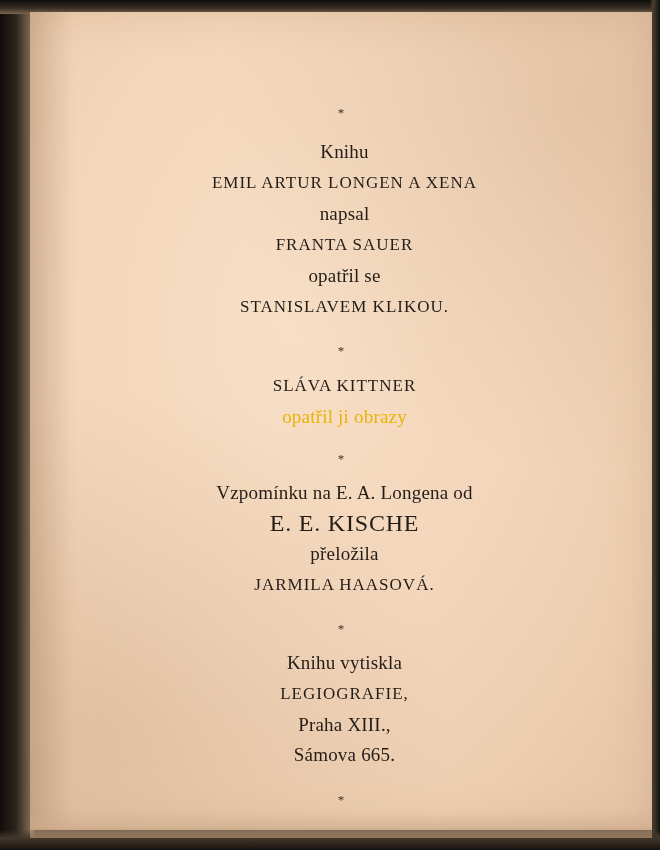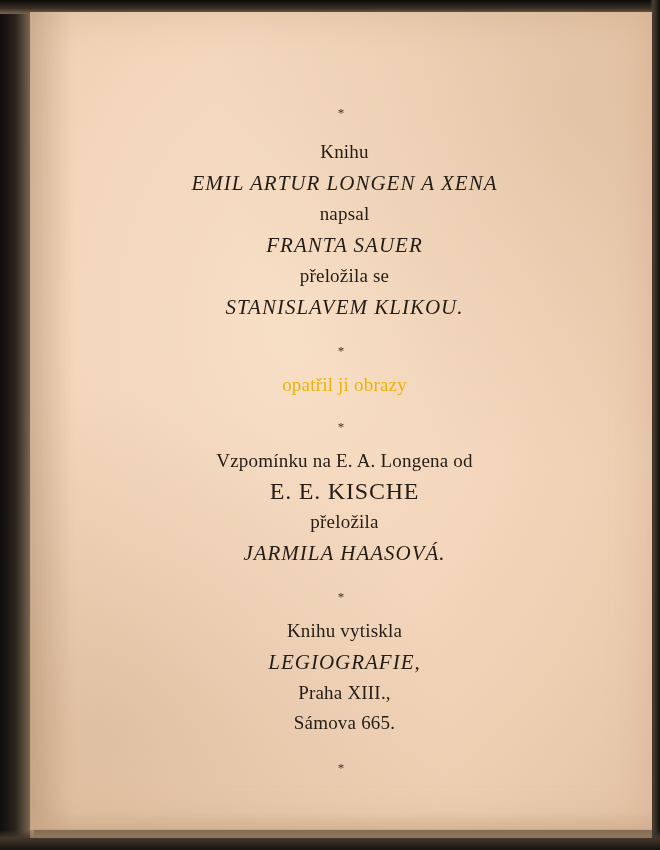--- a/index.html
+++ b/index.html
@@ -126,24 +126,23 @@
     font-size: 19px;
     line-height: 30px;
     letter-spacing: 0.2px;
   }
   .l-caps {
     font-size: 24px;
     line-height: 31px;
     letter-spacing: 0.8px;
   }
   .l-caps-lg {
-    font-size: 21px;
+    font-size: 17px;
     line-height: 32px;
     letter-spacing: 1.0px;
-    font-style: italic;
   }
   .faded {
     color: #eab308;
   }
 </style>
 </head>
 <body>
 
 <div class="page">
   <div class="gutter"></div>
@@ -156,27 +155,28 @@
 
   <div class="content">
 
     <div class="sep" style="margin-top:94px;">*</div>
 
     <div class="block" style="margin-top:18px;">
       <div class="line l-reg">Knihu</div>
       <div class="line l-caps-lg">EMIL ARTUR LONGEN A XENA</div>
       <div class="line l-reg">napsal</div>
       <div class="line l-caps-lg">FRANTA SAUER</div>
-      <div class="line l-reg">přeložila se</div>
+      <div class="line l-reg">opatřil se</div>
       <div class="line l-caps-lg">STANISLAVEM KLIKOU.</div>
     </div>
 
     <div class="sep" style="margin-top:21px;">*</div>
 
     <div class="block" style="margin-top:13px;">
+      <div class="line l-caps-lg">SLÁVA KITTNER</div>
       <div class="line l-reg faded">opatřil ji obrazy</div>
     </div>
 
     <div class="sep" style="margin-top:20px;">*</div>
 
     <div class="block" style="margin-top:13px;">
       <div class="line l-reg">Vzpomínku na E. A. Longena od</div>
       <div class="line l-caps">E. E. KISCHE</div>
       <div class="line l-reg">přeložila</div>
       <div class="line l-caps-lg">JARMILA HAASOVÁ.</div>

